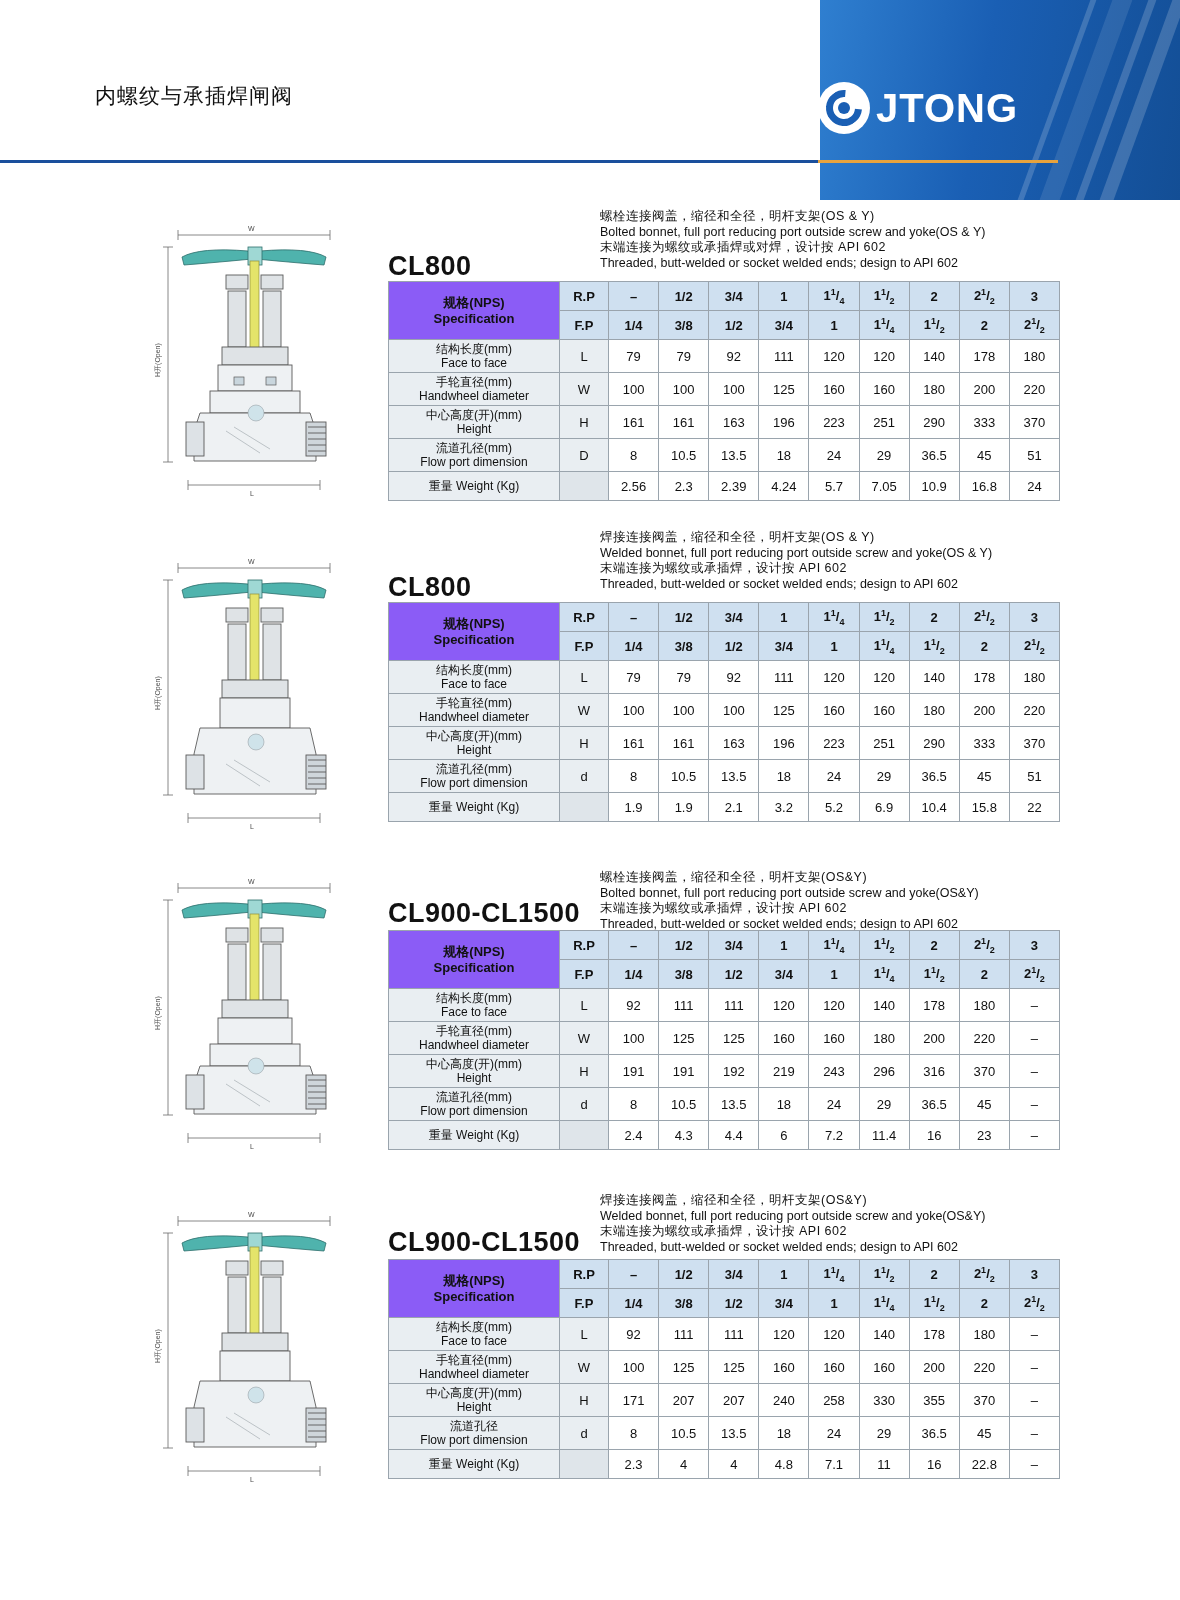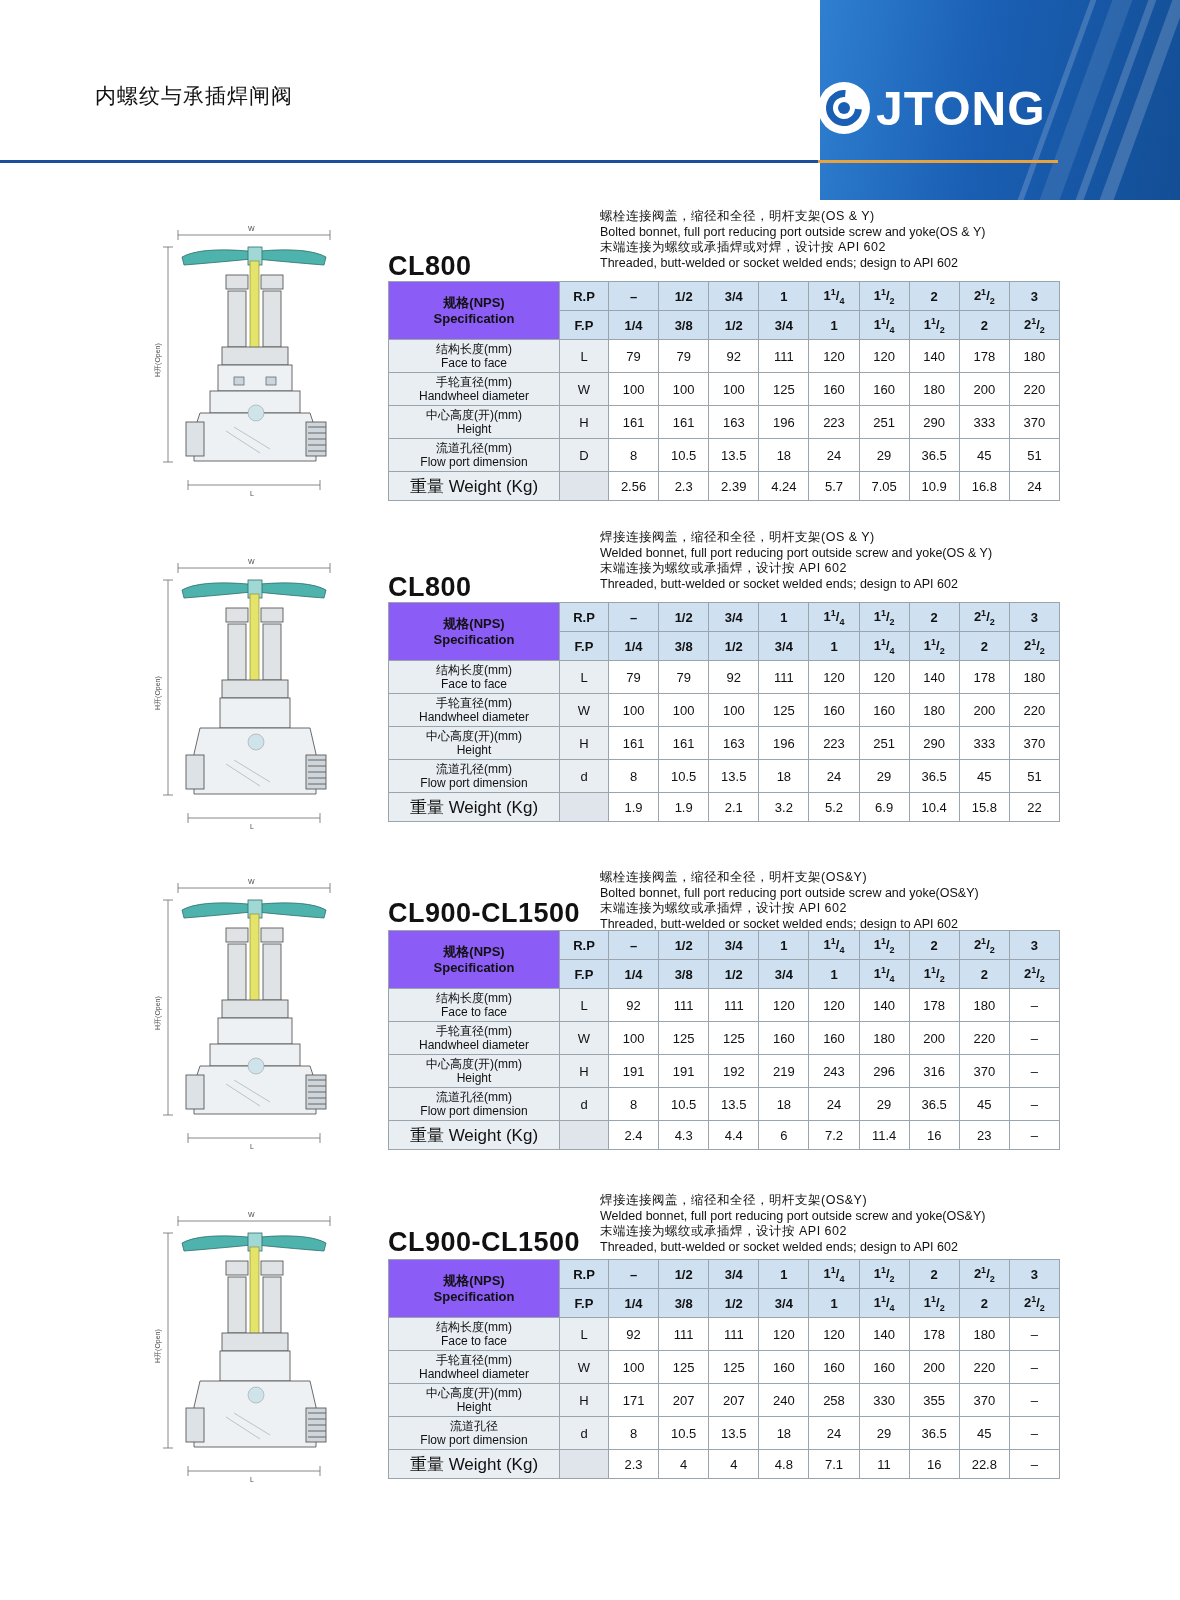--- a/index.html
+++ b/index.html
@@ -101,21 +101,21 @@
   }
   .logo-mark::after {
     content: "";
     position: absolute;
     left: 20px; top: 20px;
     width: 12px; height: 12px;
     border-radius: 50%;
     background: #1a5fb4;
   }
   .logo-text {
-    font-size: 48px;
+    font-size: 40px;
     font-weight: bold;
     color: #ffffff;
     letter-spacing: 1px;
     font-family: "Liberation Sans", sans-serif;
   }
 
   
   .section {
     position: absolute;
     left: 0;
@@ -173,21 +173,21 @@
   table.spec .rp-col { width: 48px; }
   table.spec .rowlabel {
     background: #e9eef2;
     font-size: 12px;
     line-height: 14px;
     text-align: center;
   }
   table.spec .rowlabel .zh { display: block; }
   table.spec .rowlabel .en { display: block; }
   table.spec .sym { background: #e9eef2; width: 44px; }
-  table.spec .wt-label { background: #e9eef2; font-size: 17px; }
+  table.spec .wt-label { background: #e9eef2; font-size: 12px; }
   table.spec .wt-blank { background: #dfe5ea; }
   table.spec .dcell { height: 32px; }
   sup.frac { font-size: 9px; vertical-align: super; }
   sub.frac { font-size: 9px; vertical-align: sub; }
 
   
   .footer {
     position: absolute;
     left: 0; bottom: 28px;
     width: 1180px;

